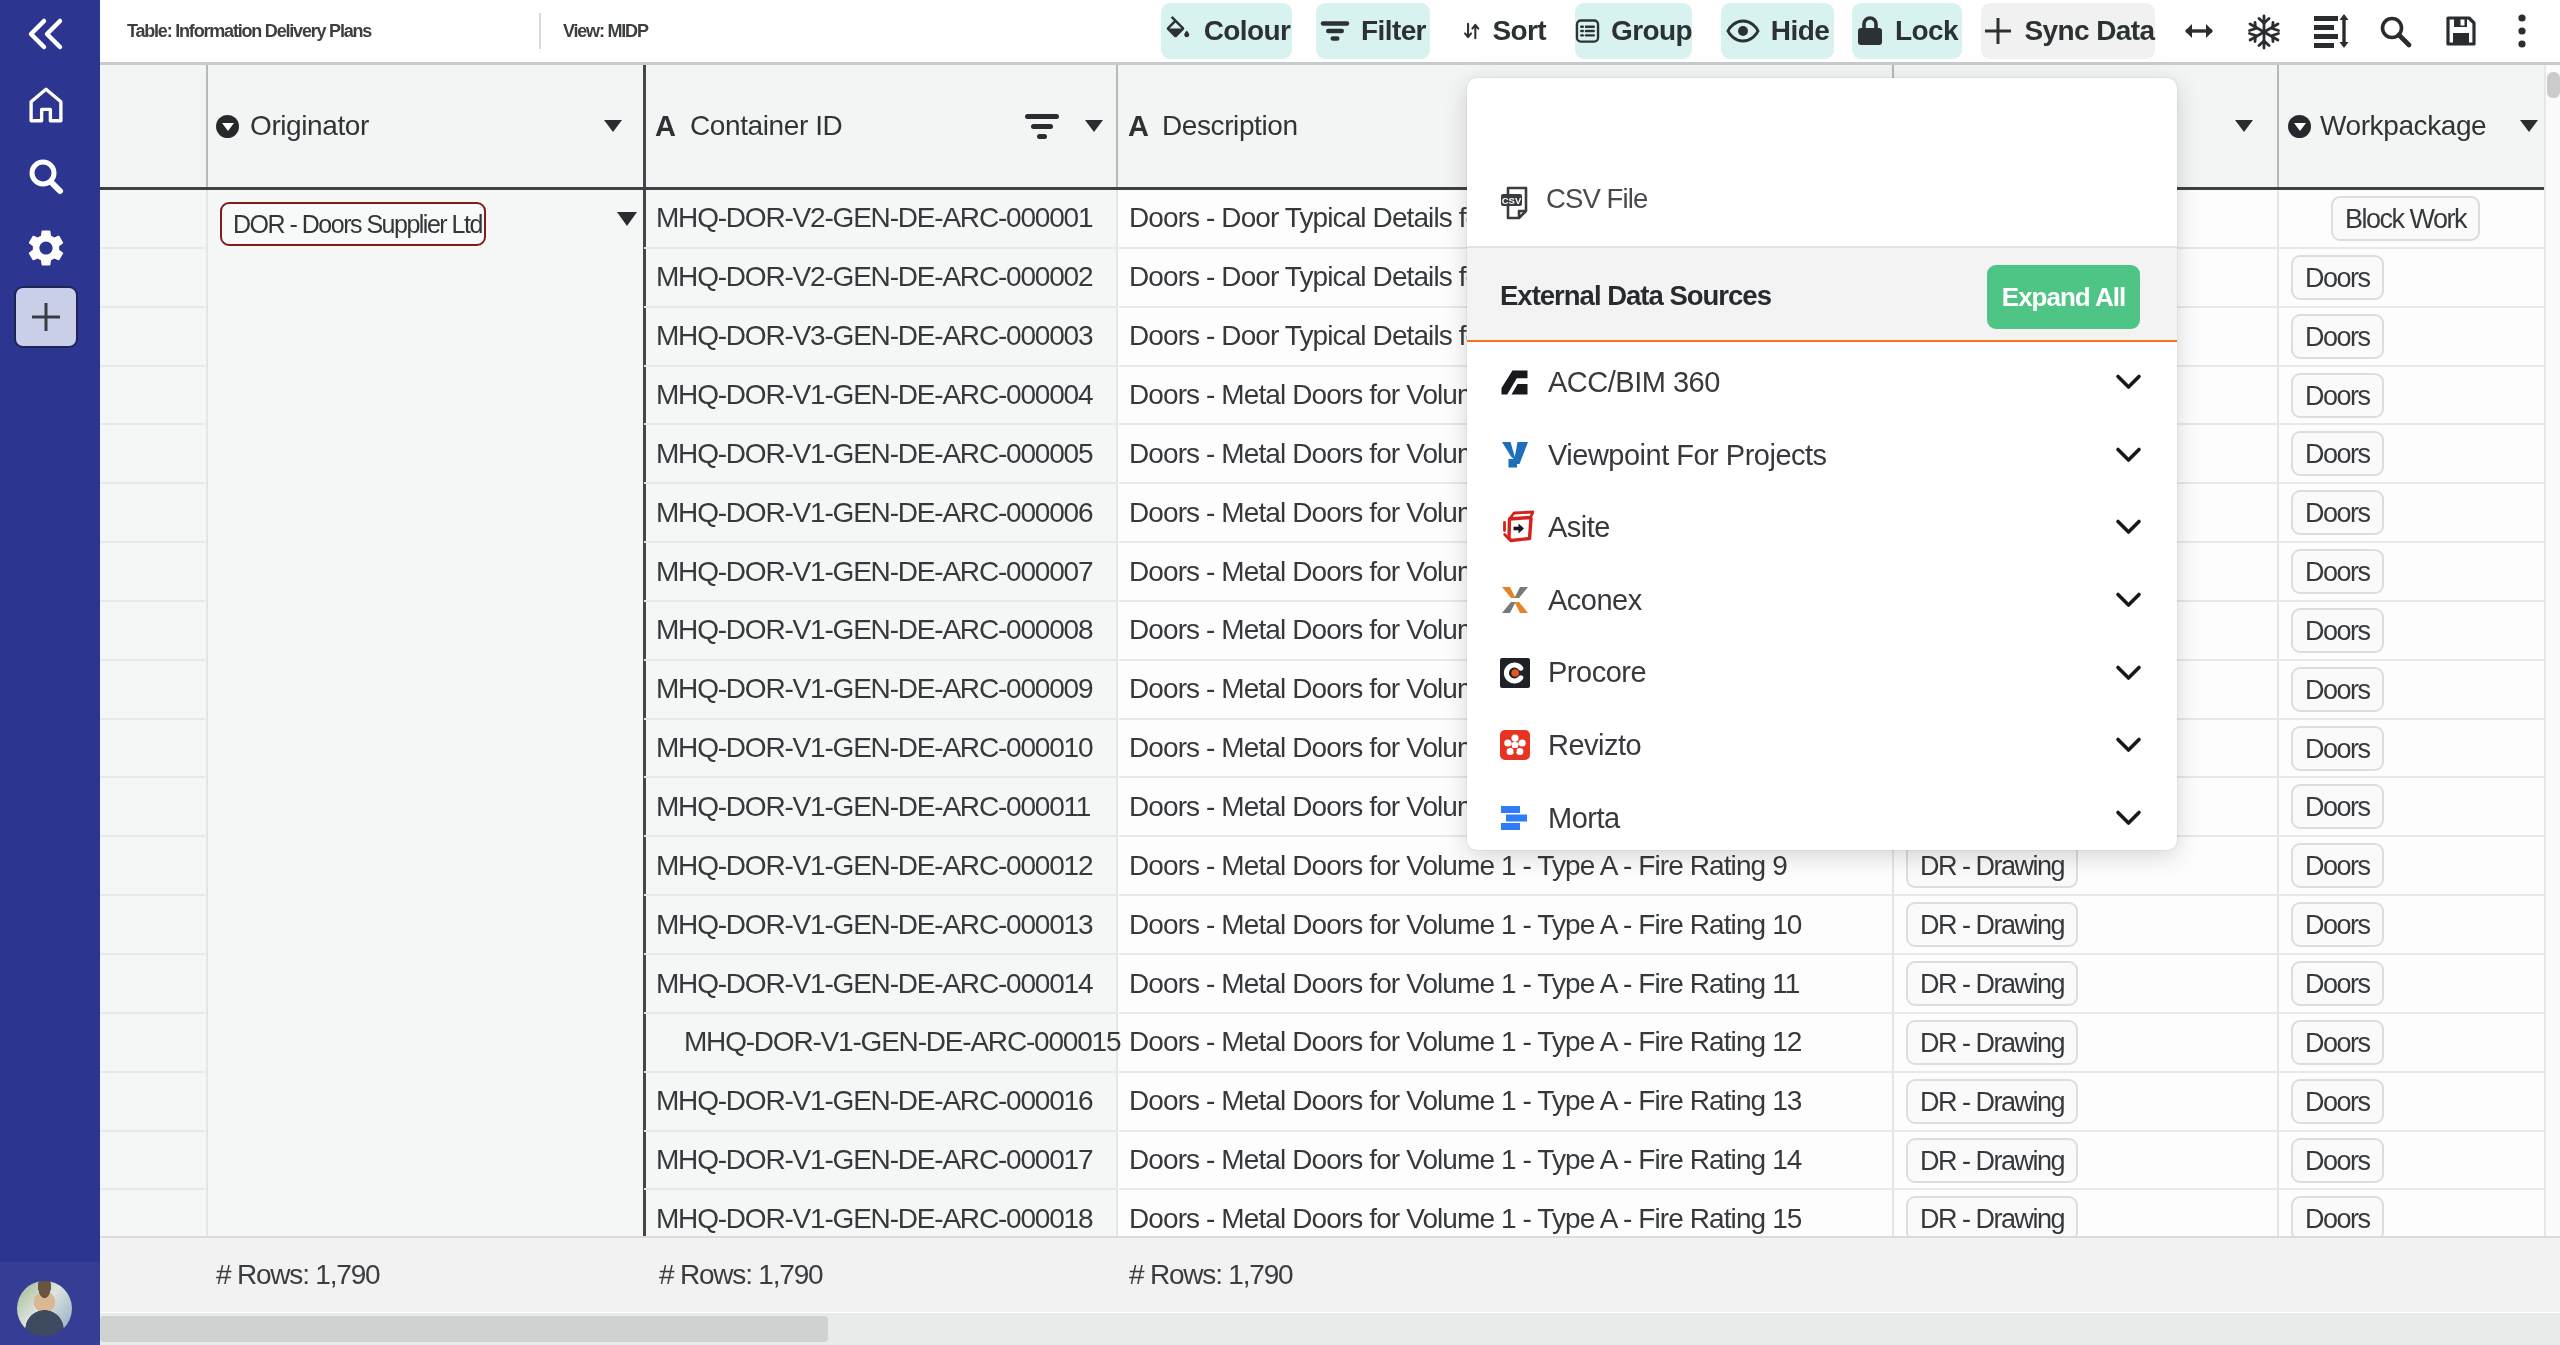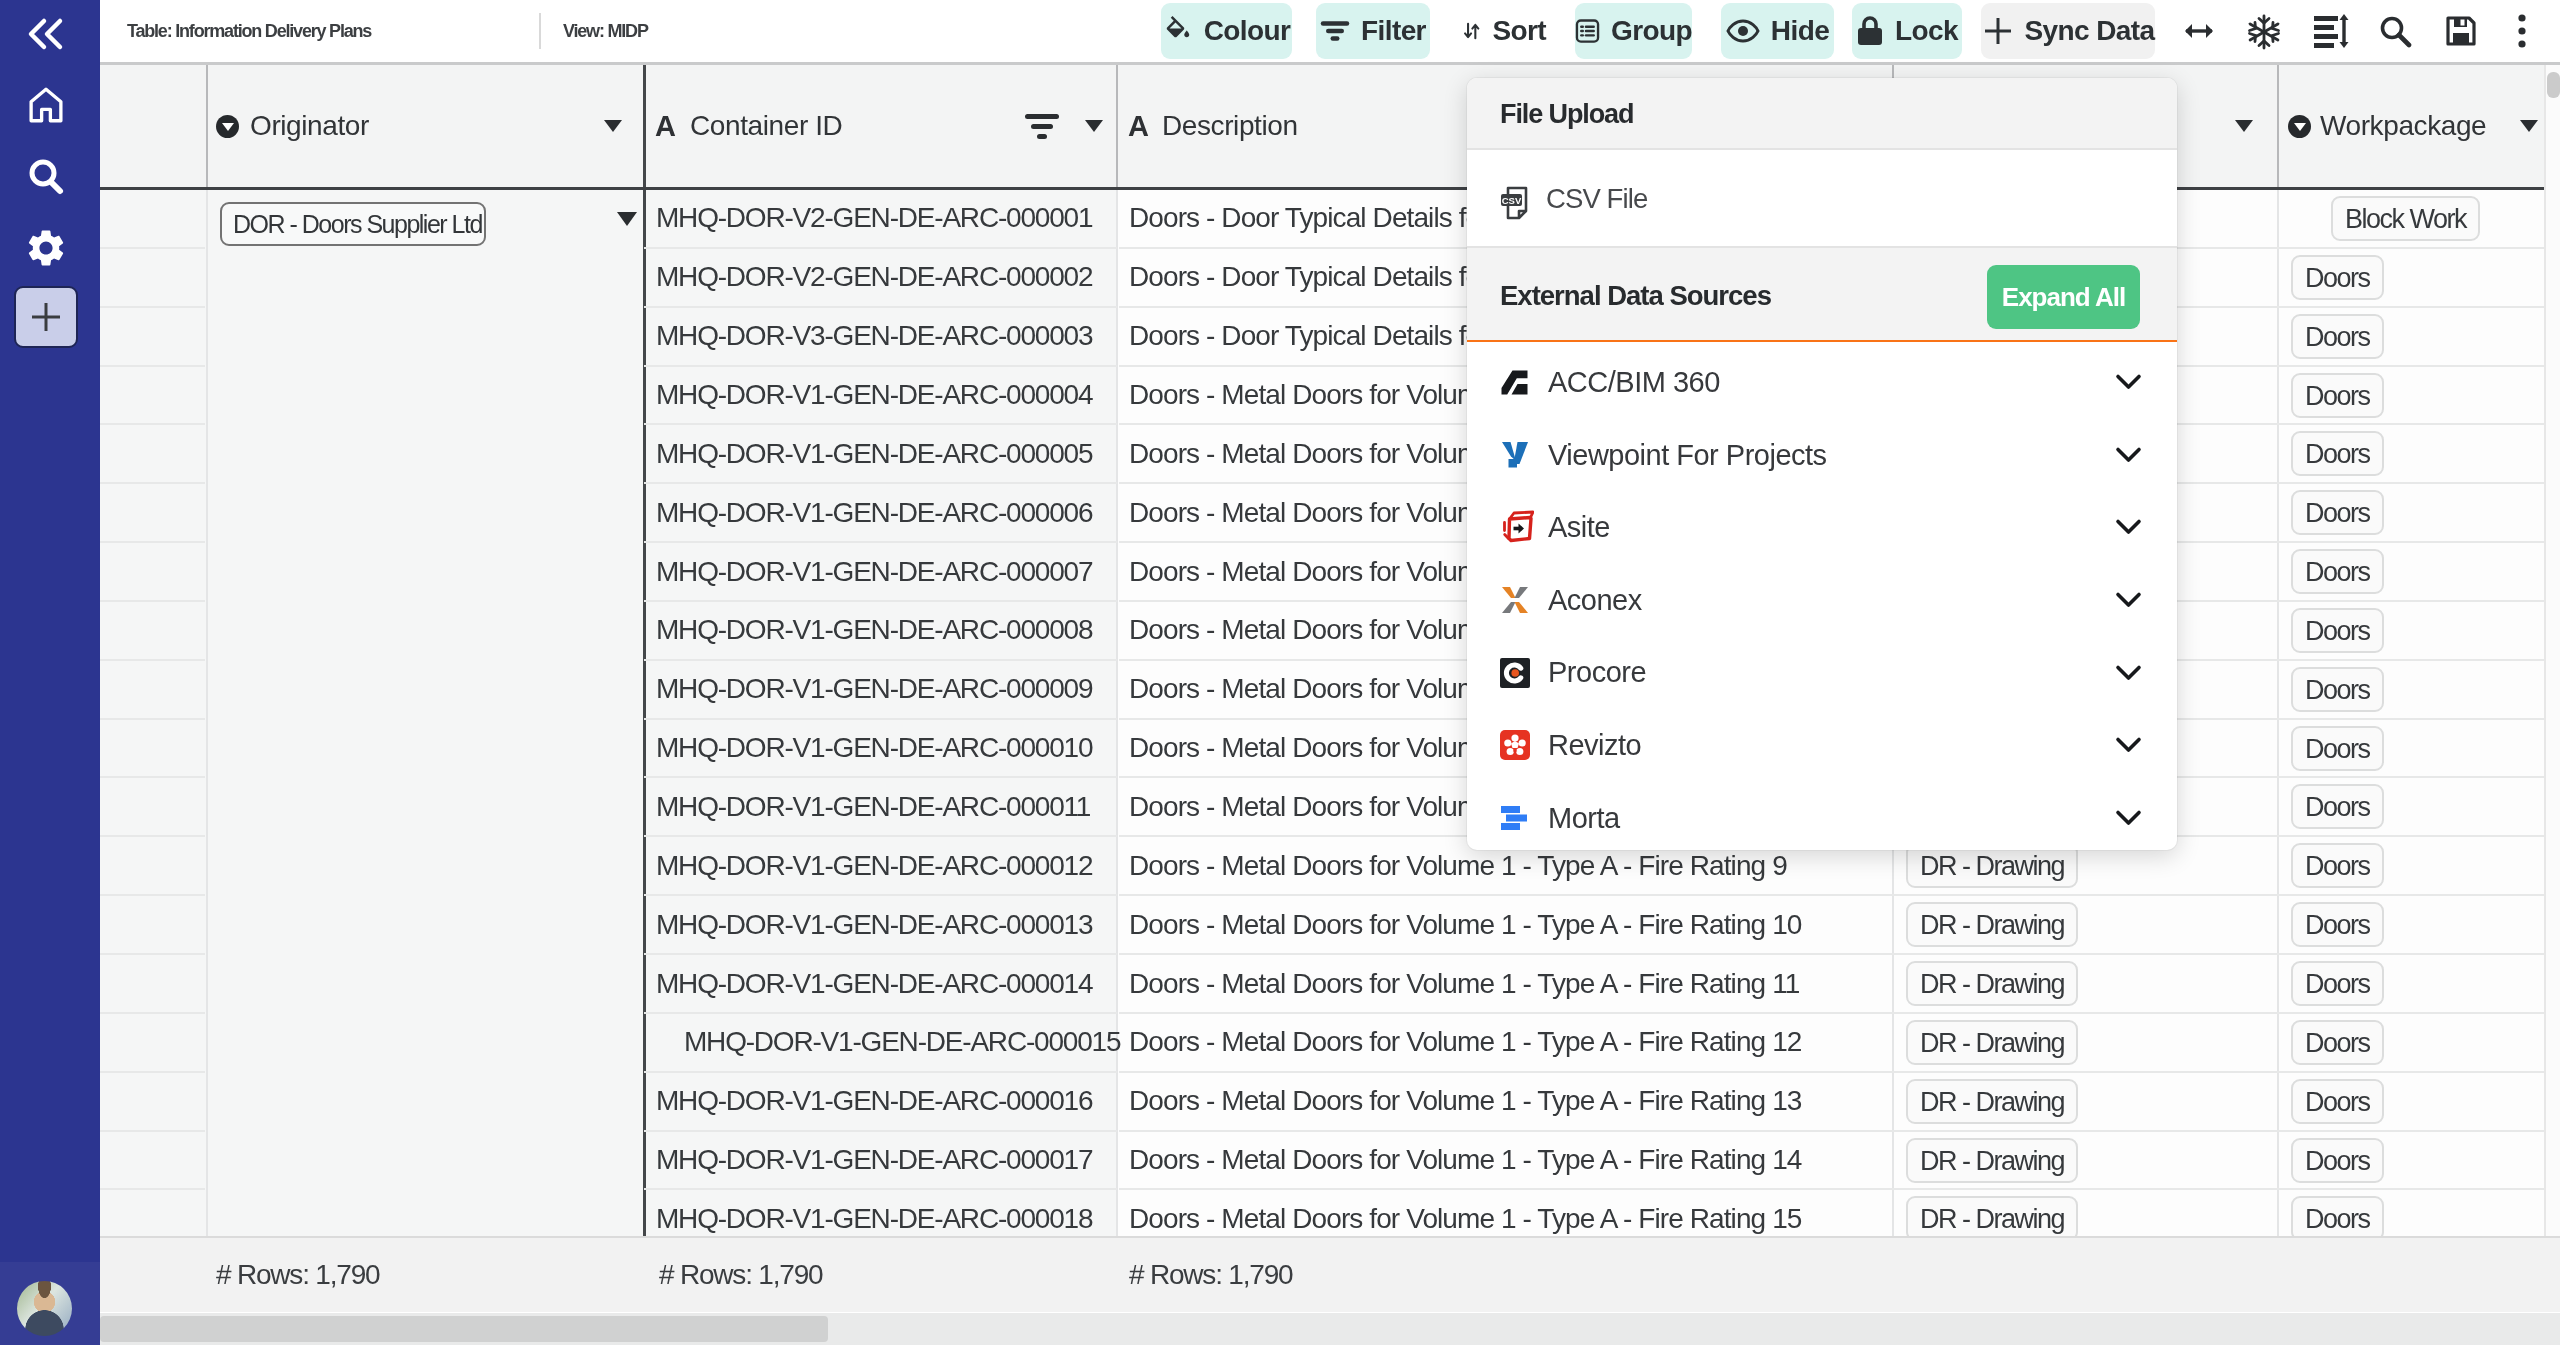--- a/index.html
+++ b/index.html
@@ -61,21 +61,21 @@
 .cell.desc { left:1019px; width:774px; display:flex; align-items:center; }
 .cell.type { left:1793px; width:385px; display:flex; align-items:center; }
 .cell.wp   { left:2178px; width:266px; display:flex; align-items:center; }
 .cidtxt { margin-left:12px; font-size:28px; letter-spacing:-1.2px; color:#36393c; white-space:nowrap; }
 .desctxt { margin-left:10px; font-size:28px; letter-spacing:-0.9px; color:#36393c; white-space:nowrap; }
 .chip { margin-left:13px; height:45px; line-height:42px; padding:0 12px; background:#fafafa;
   border:2px solid #dcdddd; border-radius:9px; font-size:27px; letter-spacing:-1.5px; color:#36393c; white-space:nowrap; }
 
 #origcell { position:absolute; left:107px; top:0; width:435px; height:1044px; }
 #origchip { position:absolute; left:13px; top:12px; width:266px; height:44px; background:#f8f9f9;
-  border:2px solid #737373; border-radius:9px; line-height:41px; padding-left:11px;
+  border:2px solid #7f1d1d; border-radius:9px; line-height:41px; padding-left:11px;
   font-size:25px; letter-spacing:-1.5px; color:#333639; white-space:nowrap; overflow:hidden; }
 
 
 #footer { position:absolute; left:100px; top:1236px; width:2460px; height:76px; background:#f2f2f2;
   border-top:2px solid #dbdbdb; z-index:6; }
 .frows { position:absolute; top:0; height:76px; line-height:74px; font-size:28px; letter-spacing:-1.2px; color:#3a3d40; }
 #hscroll { position:absolute; left:100px; top:1313px; width:2460px; height:32px; background:#e9eaea; z-index:6; }
 #hthumb { position:absolute; left:0px; top:3px; width:728px; height:26px; background:#d0d1d1; border-radius:4px; }
 #vscroll { position:absolute; left:2544px; top:65px; width:16px; height:1171px; background:#fbfbfb; border-left:2px solid #e7e7e7; z-index:4; }
 #vthumb { position:absolute; left:1px; top:7px; width:13px; height:26px; background:#cbcbcb; border-radius:6px; }
@@ -520,23 +520,20 @@
   <span class="frows" style="left:1029px;"># Rows: 1,790</span>
 </div>
 <div id="hscroll">
     <div id="hthumb"></div>
   </div>
 <div id="vscroll">
     <div id="vthumb"></div>
   </div>
 
 <div id="popup">
-  <div id="pophead">
-      <span>File Upload</span>
-    </div>
   <div id="csvrow">
     <svg class="abs" style="left:33px; top:34px;" width="32" height="34" viewBox="0 0 32 34">
       <path d="M8 2 H26 V25 L19 32 H8 Z M26 25 H19 V32" fill="none" stroke="#3a3d40" stroke-width="2.6" stroke-linejoin="round"></path>
       <rect x="1" y="8" width="21" height="12" rx="2" fill="#3a3d40"></rect>
       <text x="11.5" y="17.5" font-size="9.5" font-weight="bold" fill="#fff" text-anchor="middle" font-family="Liberation Sans">CSV</text>
     </svg>
     <span>CSV File</span>
   </div>
   <div id="popgray">
     <span class="lbl">External Data Sources</span>

